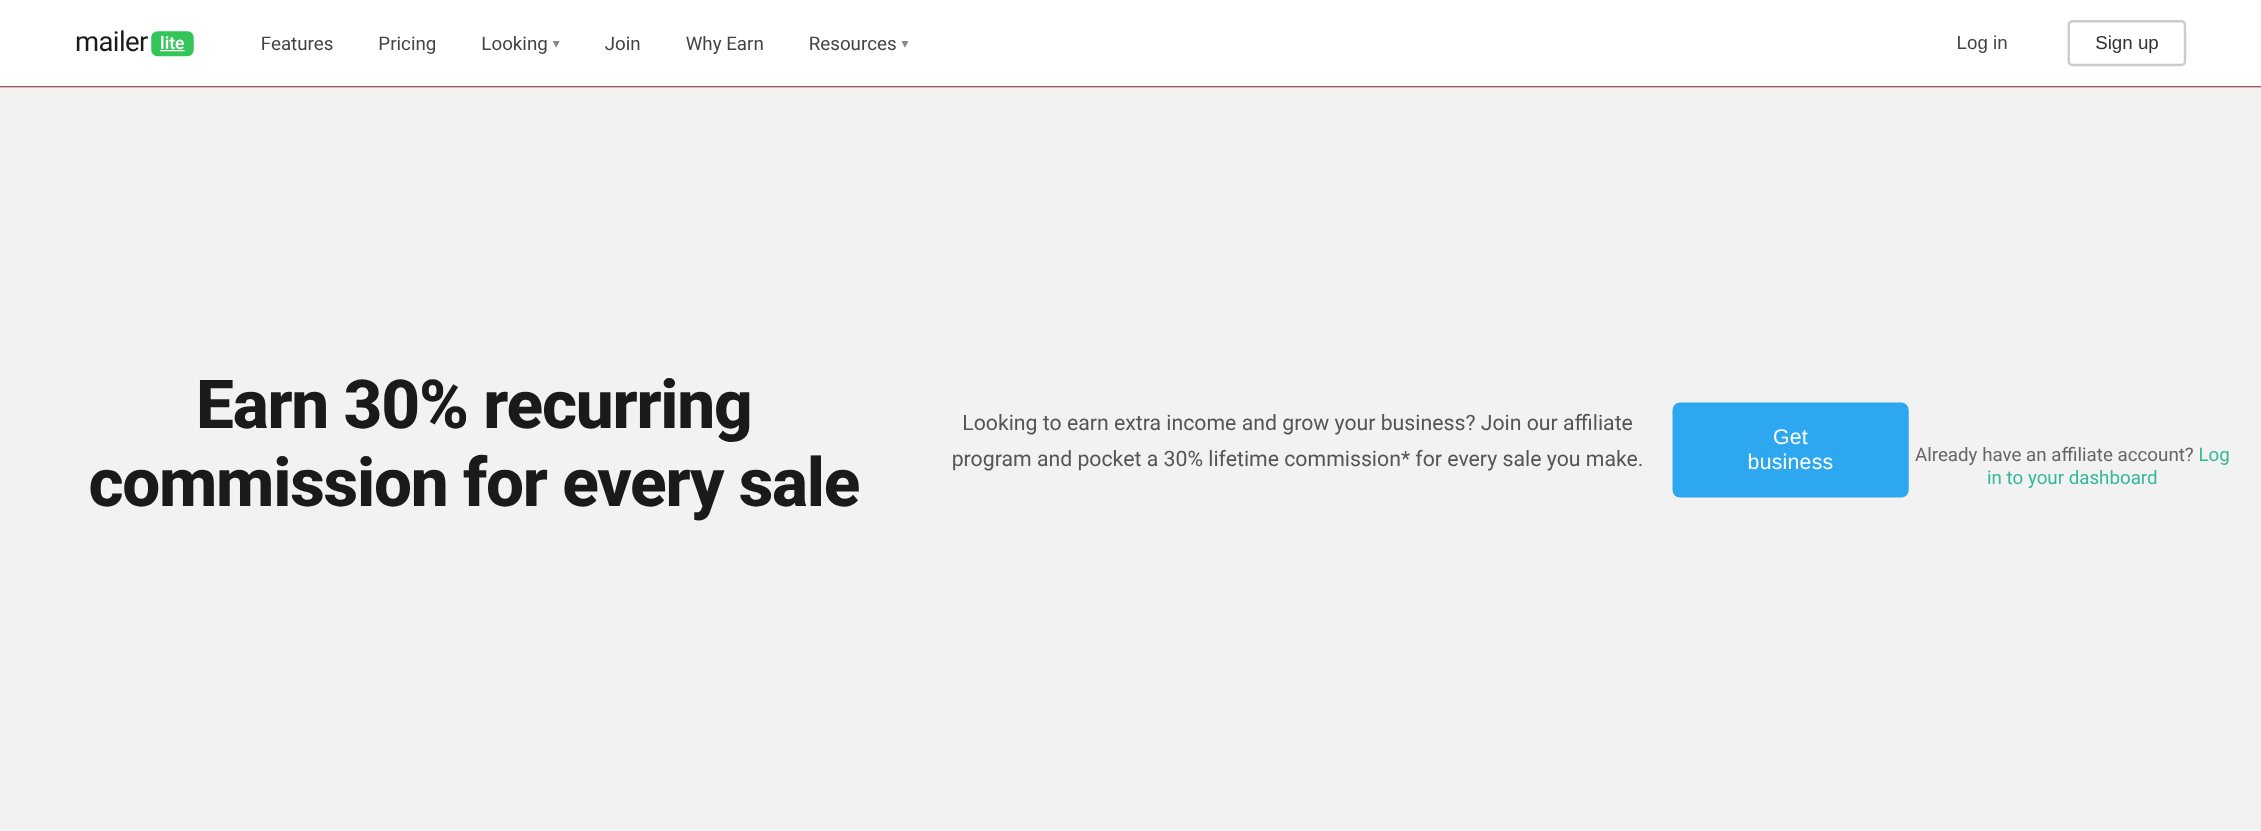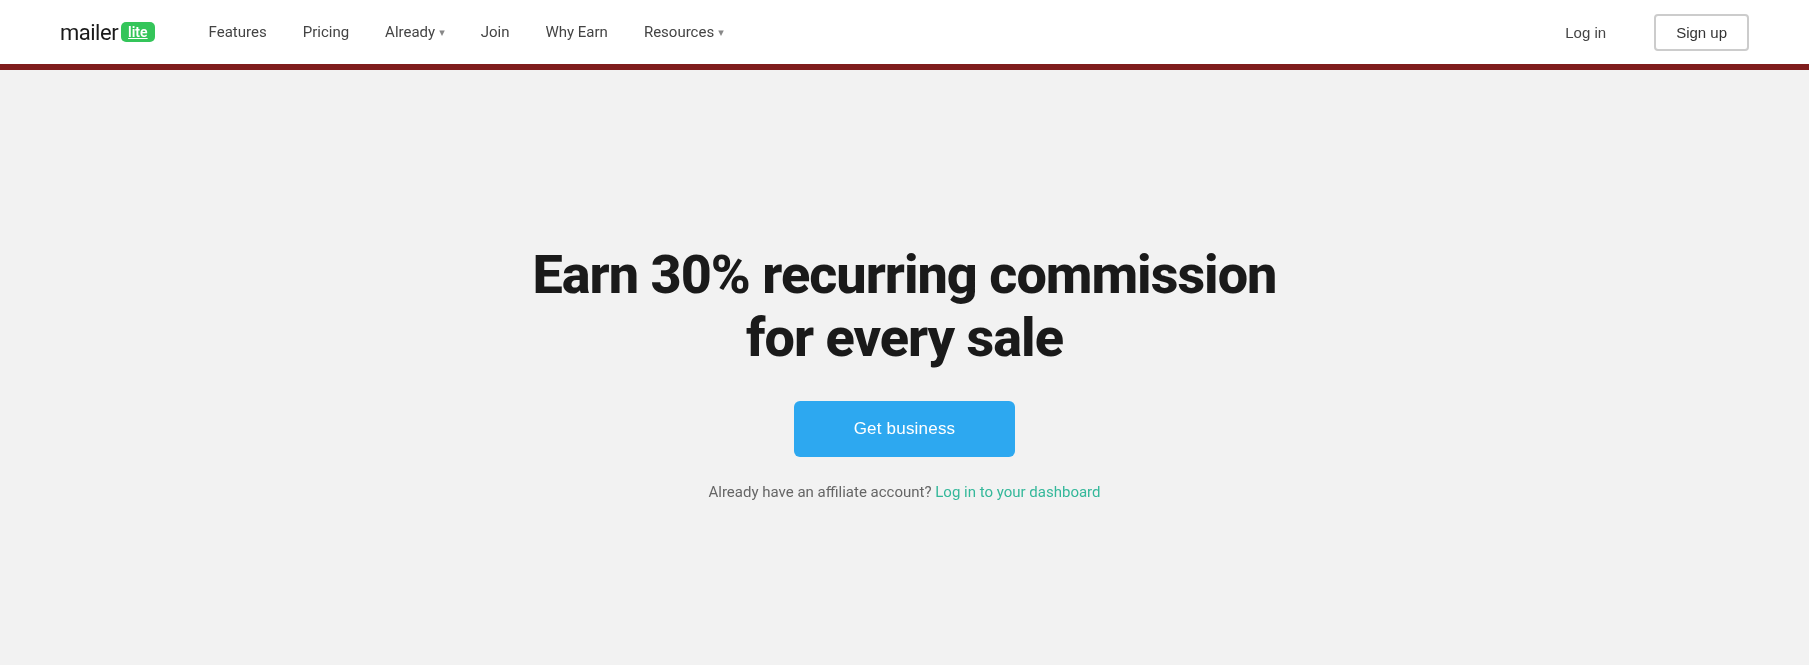--- a/index.html
+++ b/index.html
@@ -10,21 +10,21 @@
 
     body {
       font-family: -apple-system, BlinkMacSystemFont, 'Segoe UI', Roboto, Helvetica, Arial, sans-serif;
       background: #f7f7f7;
       min-height: 665px;
     }
 
     
     .navbar {
       background: #ffffff;
-      border-bottom: 6px solid #7f1d1d;
+      border-bottom: 1px solid #7f1d1d;
       height: 70px;
       display: flex;
       align-items: center;
       padding: 0 60px;
       justify-content: space-between;
     }
 
     .navbar-left {
       display: flex;
       align-items: center;
@@ -103,21 +103,21 @@
       cursor: pointer;
       padding: 8px 20px;
       border-radius: 4px;
       font-weight: 400;
     }
 
     
     .hero {
       background: #f2f2f2;
       display: flex;
-      flex-direction: column;
+      flex-direction: row;
       align-items: center;
       justify-content: center;
       padding: 80px 20px 70px;
       text-align: center;
       min-height: 595px;
     }
 
     .hero-title {
       font-size: 54px;
       font-weight: 800;
@@ -171,21 +171,21 @@
       <span class="logo-badge">lite</span>
     </a>
     <div class="nav-links">
       <a class="nav-link" href="#">
         <span>Features</span>
       </a>
       <a class="nav-link" href="#">
         <span>Pricing</span>
       </a>
       <a class="nav-link" href="#">
-        <span>Already</span>
+        <span>Looking</span>
         <span class="chevron-down">▾</span>
       </a>
       <a class="nav-link" href="#">
         <span>Join</span>
       </a>
       <a class="nav-link" href="#">
         <span>Why Earn</span>
       </a>
       <a class="nav-link" href="#">
         <span>Resources</span>
@@ -194,18 +194,19 @@
     </div>
   </div>
   <div class="navbar-right">
     <button class="btn-login">Log in</button>
     <button class="btn-signup">Sign up</button>
   </div>
 </nav>
 
 <section class="hero">
   <h1 class="hero-title">Earn 30% recurring commission for every sale</h1>
+  <p class="hero-subtitle">Looking to earn extra income and grow your business? Join our affiliate program and pocket a 30% lifetime commission* for every sale you make.</p>
   <button class="btn-get-started">Get business</button>
   <p class="hero-footer-text">
     <span>Already have an affiliate account?</span>
     <a class="hero-footer-link" href="#">Log in to your dashboard</a>
   </p>
 </section>
 
 </body></html>

